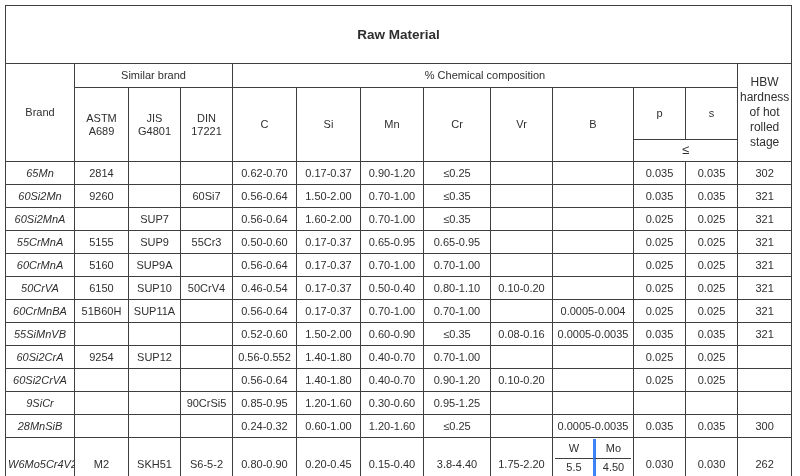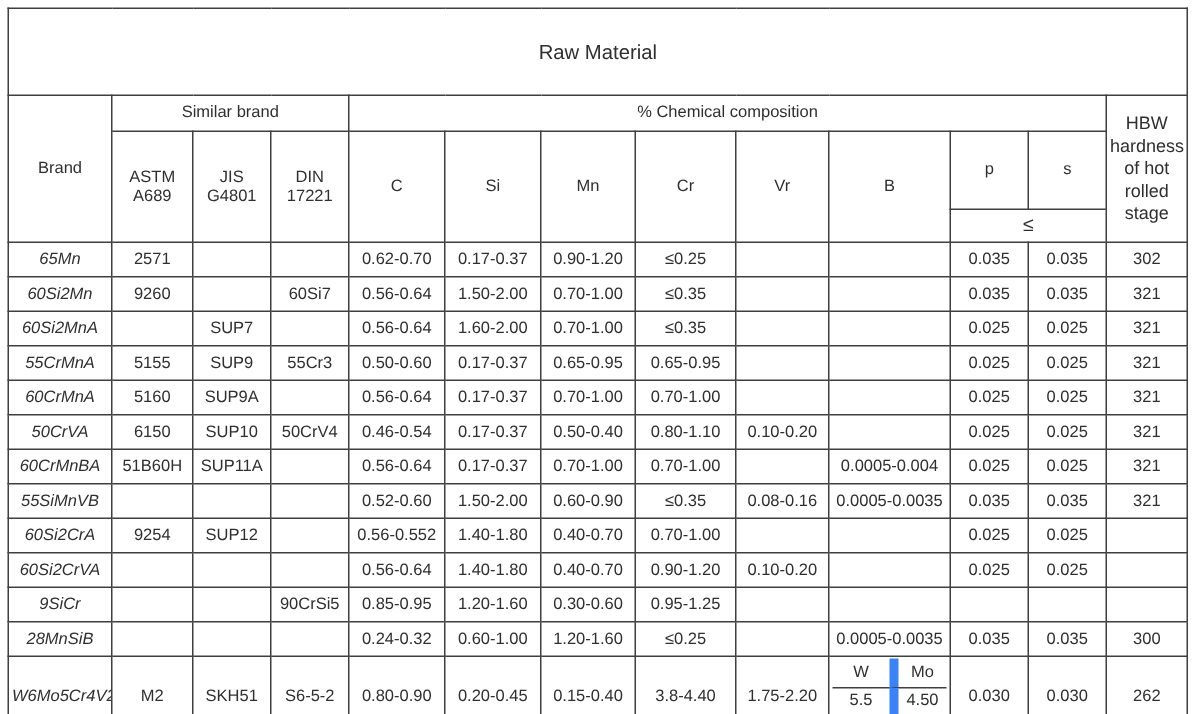--- a/index.html
+++ b/index.html
@@ -4,34 +4,34 @@
 <style>
   html,body{margin:0;padding:0;background:#ffffff;}
   body{width:800px;height:476px;position:relative;
        font-family:"Liberation Sans","DejaVu Sans",sans-serif;
        color:#2f2f2f;-webkit-font-smoothing:antialiased;}
   table.spec{position:absolute;left:5px;top:5px;width:786px;
              border-collapse:collapse;table-layout:fixed;
              font-size:11px;line-height:1.15;}
   table.spec td{border:1px solid #3f3f3f;text-align:center;vertical-align:middle;
                 padding:1px 2px;overflow:hidden;}
-  tr.title-row td{height:55px;font-weight:normal;font-size:13.5px;}
+  tr.title-row td{height:55px;font-weight:bold;font-size:13.5px;}
   tr.hrow1 td{height:21px;}
   tr.hrow2 td{height:49px;}
   tr.hrow3 td{height:19px;font-size:13px;}
   tr.r td{height:20px;}
   tr.rlast td{height:51px;}
   td.bl{text-align:left;padding-left:4px;white-space:nowrap;font-style:italic;}
   td.hbw-head{font-size:12px;line-height:1.25;padding:1px 3px;}
   .pre{white-space:pre-line;}
   td.bcell{padding:0;}
   .wmo{display:grid;grid-template-columns:1fr 1fr;grid-template-rows:19px auto;
        width:100%;height:51px;}
   .wmo>div{display:flex;align-items:center;justify-content:center;}
-  .wmo .moc{border-left:6px solid #3b82f6;}
+  .wmo .moc{border-left:3px solid #3b82f6;}
   .wmo .val{border-top:1px solid #3f3f3f;line-height:1.2;}
 </style>
 </head>
 <body>
 
 <table class="spec">
   <colgroup>
     <col style="width:69px">
       <col style="width:54px">
       <col style="width:52px">
@@ -71,21 +71,21 @@
     <td rowspan="2">B</td>
     <td>p</td>
     <td>s</td>
   </tr>
   <tr class="hrow3">
     <td colspan="2">≤</td>
   </tr>
 
   <tr class="r">
         <td class="bl">65Mn</td>
-        <td>2571</td>
+        <td>2814</td>
         <td></td>
         <td></td>
         <td>0.62-0.70</td>
         <td>0.17-0.37</td>
         <td>0.90-1.20</td>
         <td>≤0.25</td>
         <td></td>
         <td></td>
         <td>0.035</td>
         <td>0.035</td>

